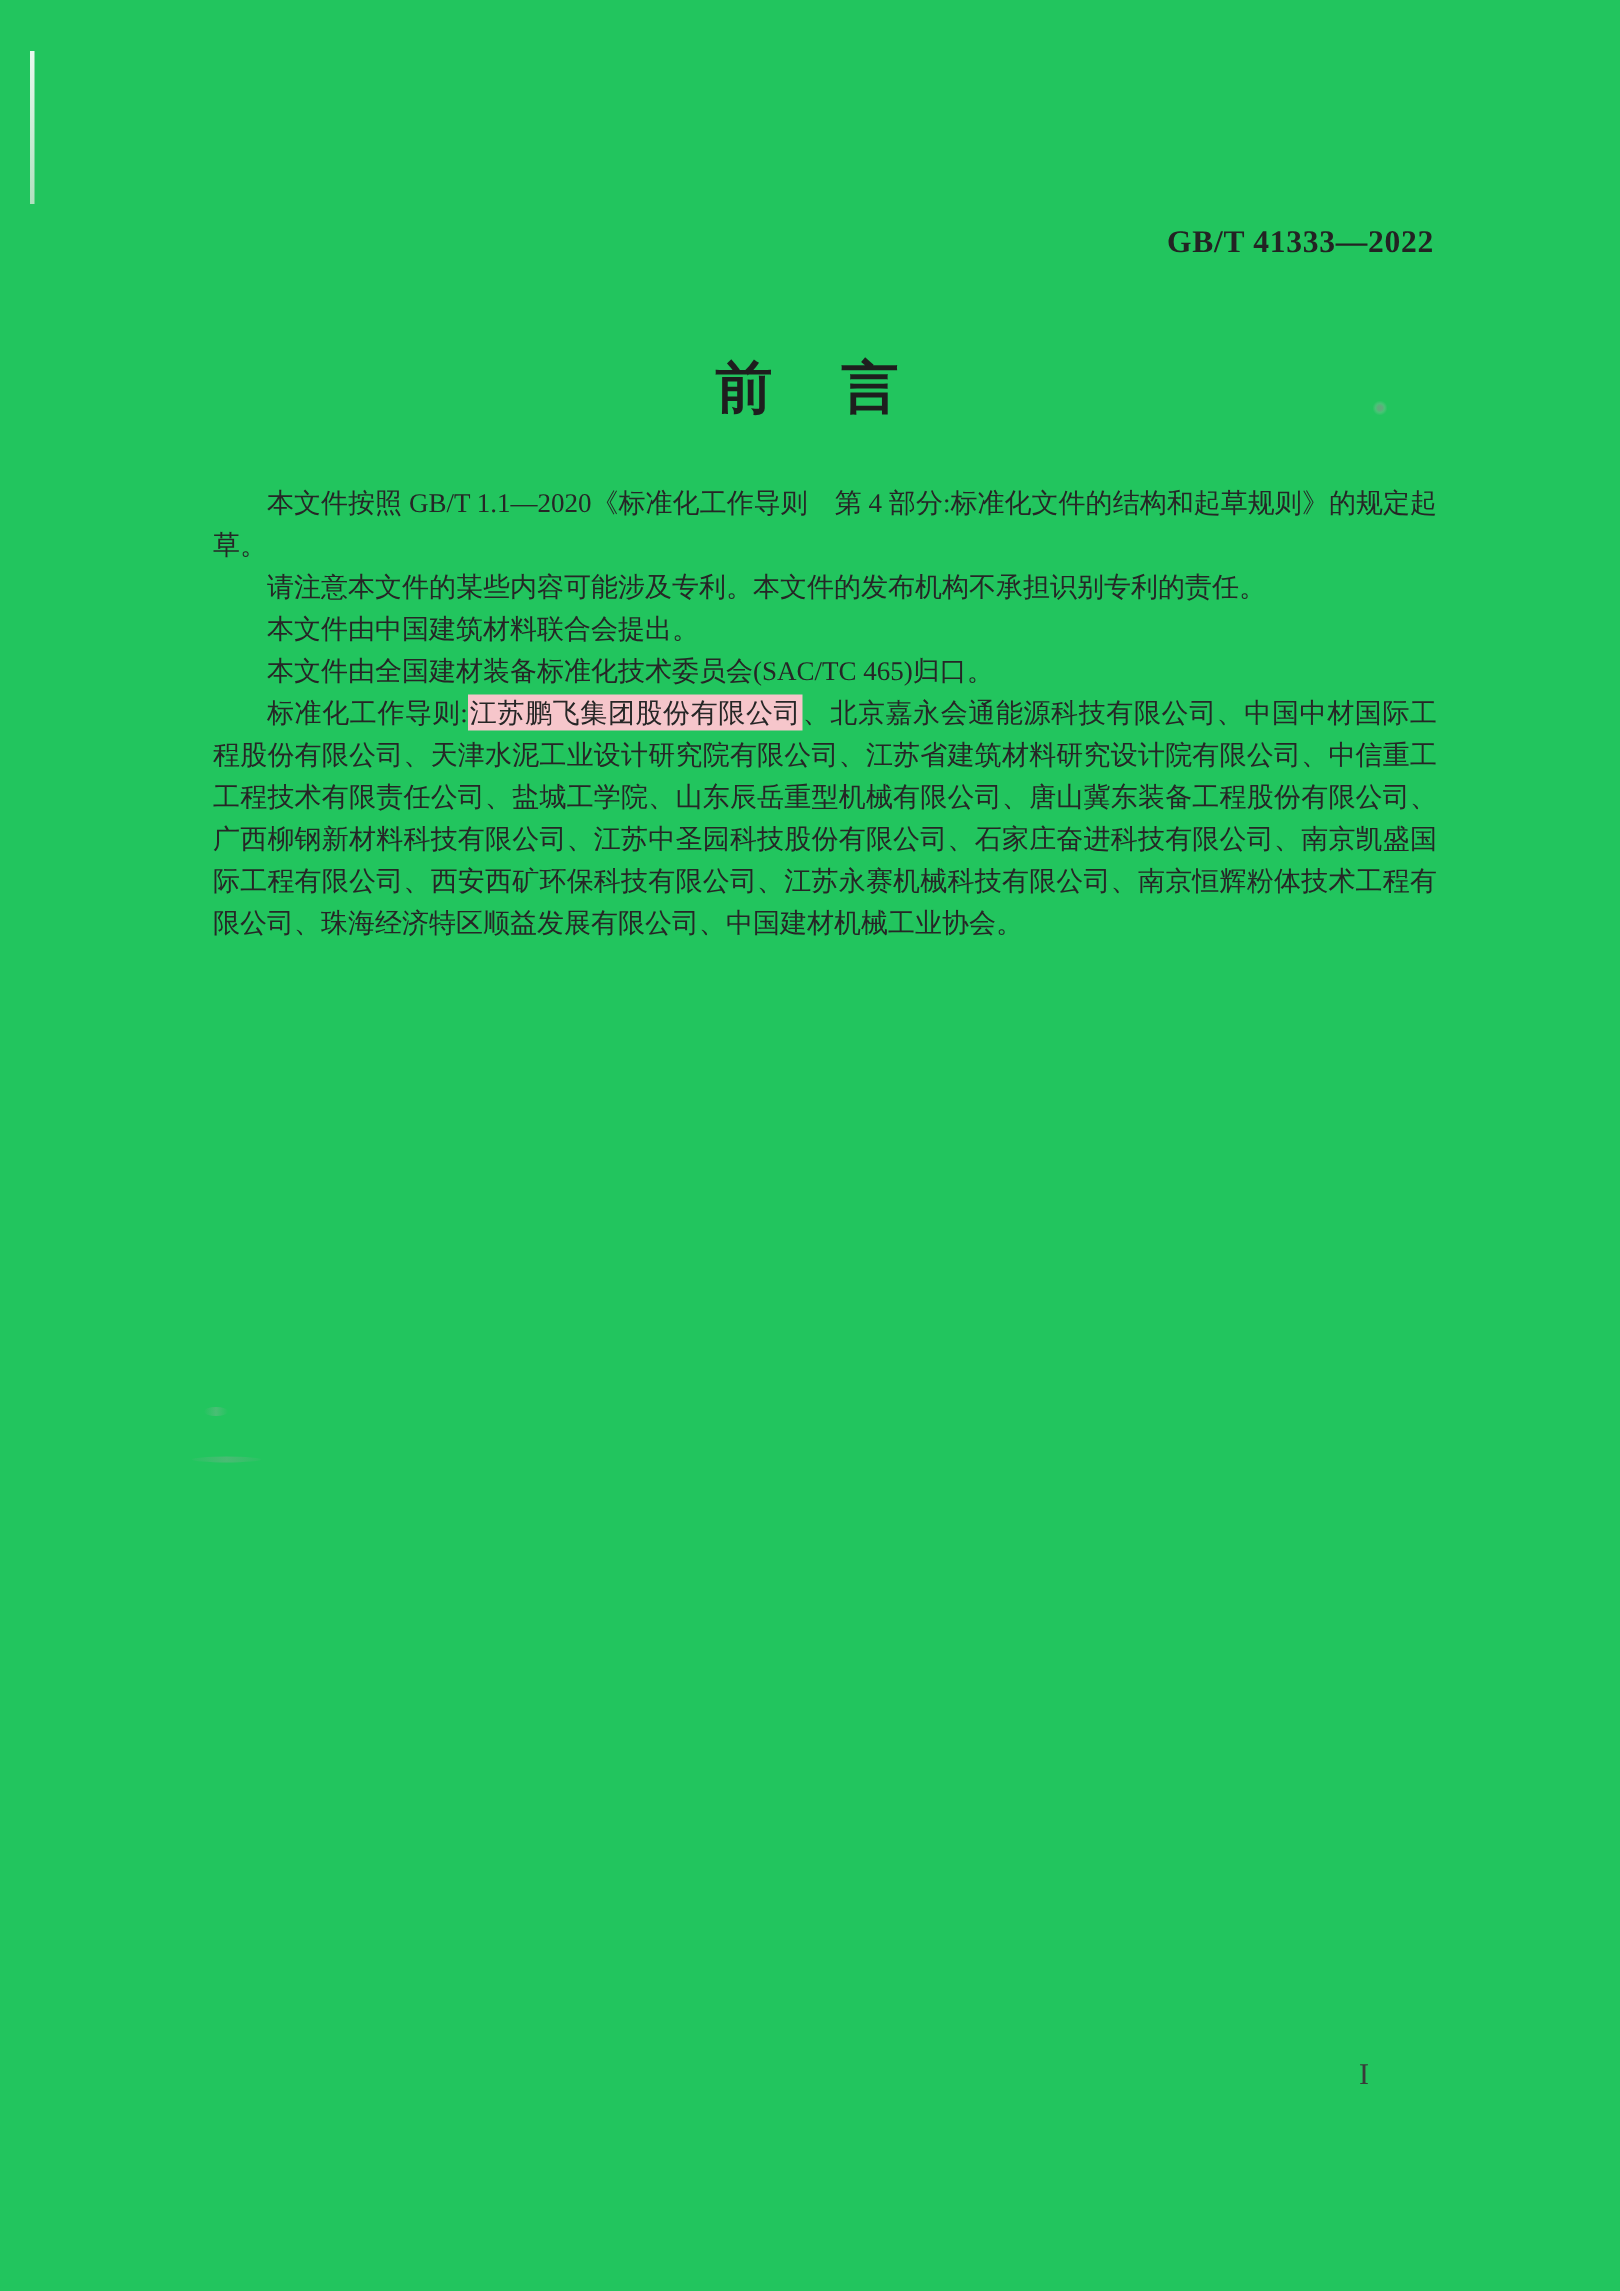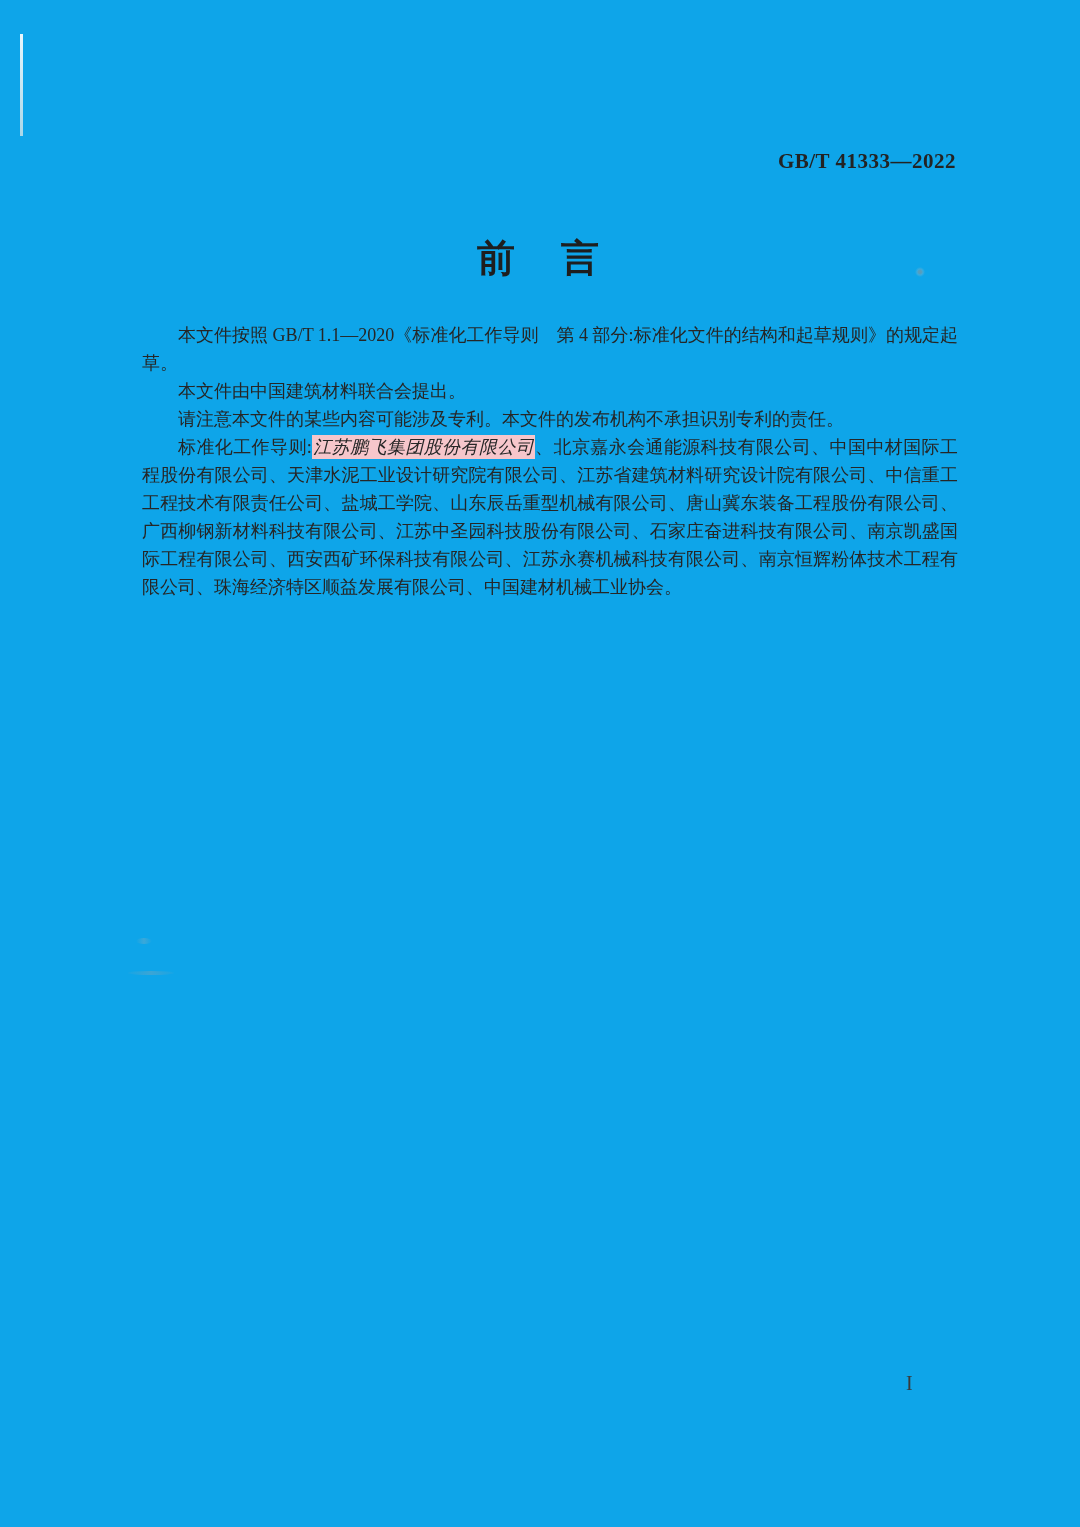--- a/index.html
+++ b/index.html
@@ -5,21 +5,21 @@
   html, body {
     margin: 0;
     padding: 0;
     background: #e8e8e8;
   }
   .page {
     position: relative;
     width: 1080px;
     height: 1527px;
     margin: 0 auto;
-    background: #0ea5e9;
+    background: #22c55e;
     color: #232323;
     font-family: "Liberation Serif", "DejaVu Serif", serif;
     overflow: hidden;
   }
   
   .std-code {
     position: absolute;
     top: 149px;
     right: 124px;
     font-size: 21px;
@@ -113,23 +113,24 @@
   <div class="artifact artifact-edge-line"></div>
 
   <div class="std-code">GB/T 41333—2022</div>
 
   <div class="artifact artifact-star"></div>
 
   <h1 class="title">前　言</h1>
 
   <main class="content">
     <p>本文件按照 GB/T 1.1—2020《标准化工作导则　第 4 部分:标准化文件的结构和起草规则》的规定起草。</p>
+    <p>请注意本文件的某些内容可能涉及专利。本文件的发布机构不承担识别专利的责任。</p>
     <p>本文件由中国建筑材料联合会提出。</p>
-    <p>请注意本文件的某些内容可能涉及专利。本文件的发布机构不承担识别专利的责任。</p>
-    <p><span>标准化工作导则:</span><mark class="hl" style="background-color: rgb(246, 198, 203); font-style: italic;">江苏鹏飞集团股份有限公司</mark><span>、北京嘉永会通能源科技有限公司、中国中材国际工程股份有限公司、天津水泥工业设计研究院有限公司、江苏省建筑材料研究设计院有限公司、中信重工工程技术有限责任公司、盐城工学院、山东辰岳重型机械有限公司、唐山冀东装备工程股份有限公司、广西柳钢新材料科技有限公司、江苏中圣园科技股份有限公司、石家庄奋进科技有限公司、南京凯盛国际工程有限公司、西安西矿环保科技有限公司、江苏永赛机械科技有限公司、南京恒辉粉体技术工程有限公司、珠海经济特区顺益发展有限公司、中国建材机械工业协会。</span></p>
+    <p>本文件由全国建材装备标准化技术委员会(SAC/TC 465)归口。</p>
+    <p><span>标准化工作导则:</span><mark class="hl" style="background-color: rgb(246, 198, 203);">江苏鹏飞集团股份有限公司</mark><span>、北京嘉永会通能源科技有限公司、中国中材国际工程股份有限公司、天津水泥工业设计研究院有限公司、江苏省建筑材料研究设计院有限公司、中信重工工程技术有限责任公司、盐城工学院、山东辰岳重型机械有限公司、唐山冀东装备工程股份有限公司、广西柳钢新材料科技有限公司、江苏中圣园科技股份有限公司、石家庄奋进科技有限公司、南京凯盛国际工程有限公司、西安西矿环保科技有限公司、江苏永赛机械科技有限公司、南京恒辉粉体技术工程有限公司、珠海经济特区顺益发展有限公司、中国建材机械工业协会。</span></p>
   </main>
 
   <div class="artifact artifact-smudge-1"></div>
   <div class="artifact artifact-smudge-2"></div>
 
   <div class="page-num">I</div>
 
 </div>
 
 </body></html>

